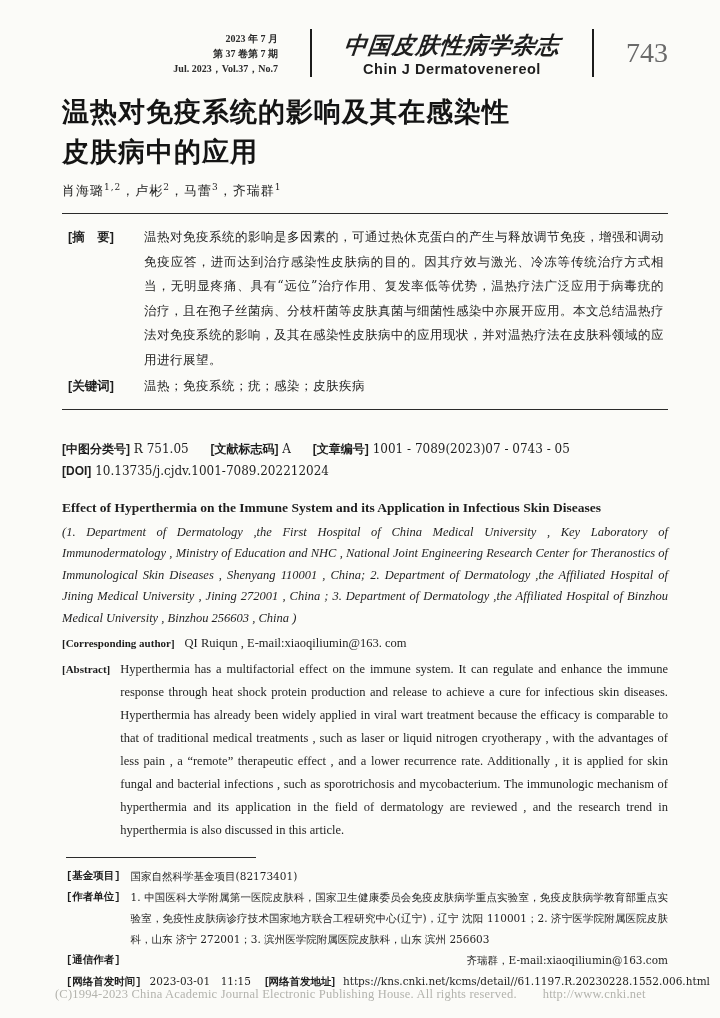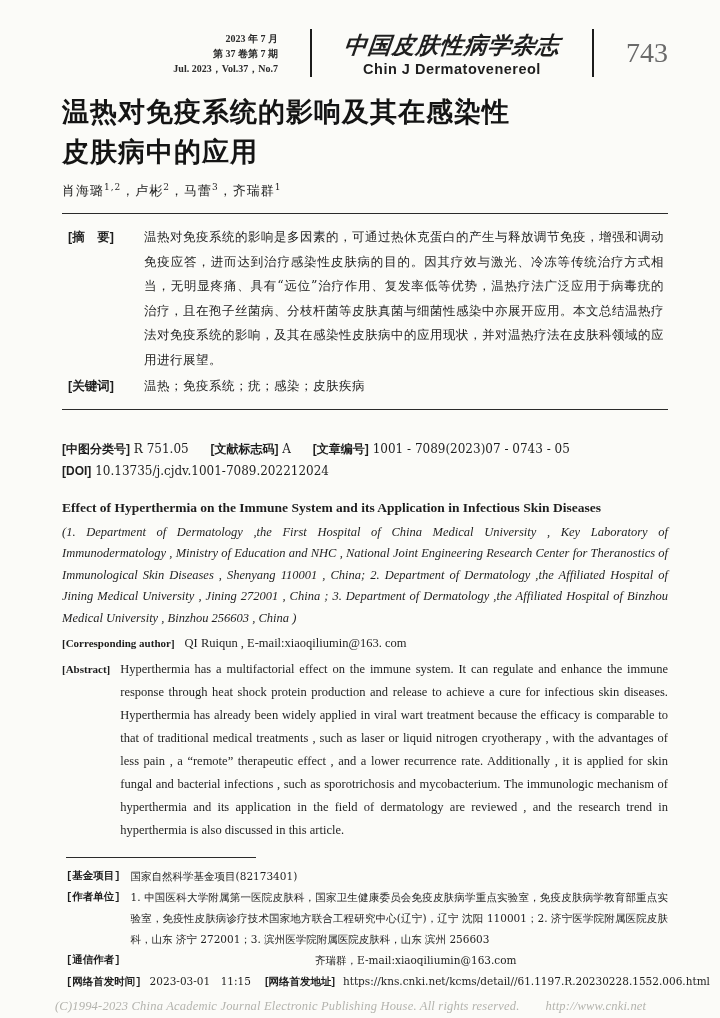--- a/index.html
+++ b/index.html
@@ -105,25 +105,24 @@
     white-space:nowrap; flex:0 0 auto; margin-right:10px;
   }
   .fn-text { flex:1; text-align:justify; }
   .fn-inline-label {
     font-family:"Liberation Sans", sans-serif; font-weight:bold;
     white-space:nowrap; margin:0 8px 0 14px;
   }
 
   
   .footer {
-    position:absolute; left:55px; bottom:4px;
+    position:absolute; left:55px; bottom:16px;
     font-family:"Liberation Serif", serif;
     font-size:12.5px; color:#b3b3ad; letter-spacing:0.2px;
     white-space:nowrap;
-    font-style:italic;
   }
   .footer span { margin-right:26px; }
 </style>
 </head>
 <body>
 
 <div class="page">
 
   <div class="header">
     <div class="hdr-dates">
@@ -203,21 +202,21 @@
     <div class="fn-row">
       <div class="fn-label">[基金项目]</div>
       <div class="fn-text">国家自然科学基金项目(82173401)</div>
     </div>
     <div class="fn-row">
       <div class="fn-label">[作者单位]</div>
       <div class="fn-text">1. 中国医科大学附属第一医院皮肤科，国家卫生健康委员会免疫皮肤病学重点实验室，免疫皮肤病学教育部重点实验室，免疫性皮肤病诊疗技术国家地方联合工程研究中心(辽宁)，辽宁 沈阳 110001；2. 济宁医学院附属医院皮肤科，山东 济宁 272001；3. 滨州医学院附属医院皮肤科，山东 滨州 256603</div>
     </div>
     <div class="fn-row">
       <div class="fn-label">[通信作者]</div>
-      <div class="fn-text" style="text-align:center;margin-left:33px;">齐瑞群，E-mail:xiaoqiliumin@163.com</div>
+      <div class="fn-text" style="text-align:right;margin-left:33px;">齐瑞群，E-mail:xiaoqiliumin@163.com</div>
     </div>
     <div style="white-space:nowrap;">
       <span class="fn-label" style="margin-right:8px;">[网络首发时间]</span><span>2023-03-01　11:15</span><span class="fn-inline-label">[网络首发地址]</span><span>https://kns.cnki.net/kcms/detail//61.1197.R.20230228.1552.006.html</span>
     </div>
 
   </div>
 
 </div>
 
 <div class="footer">

